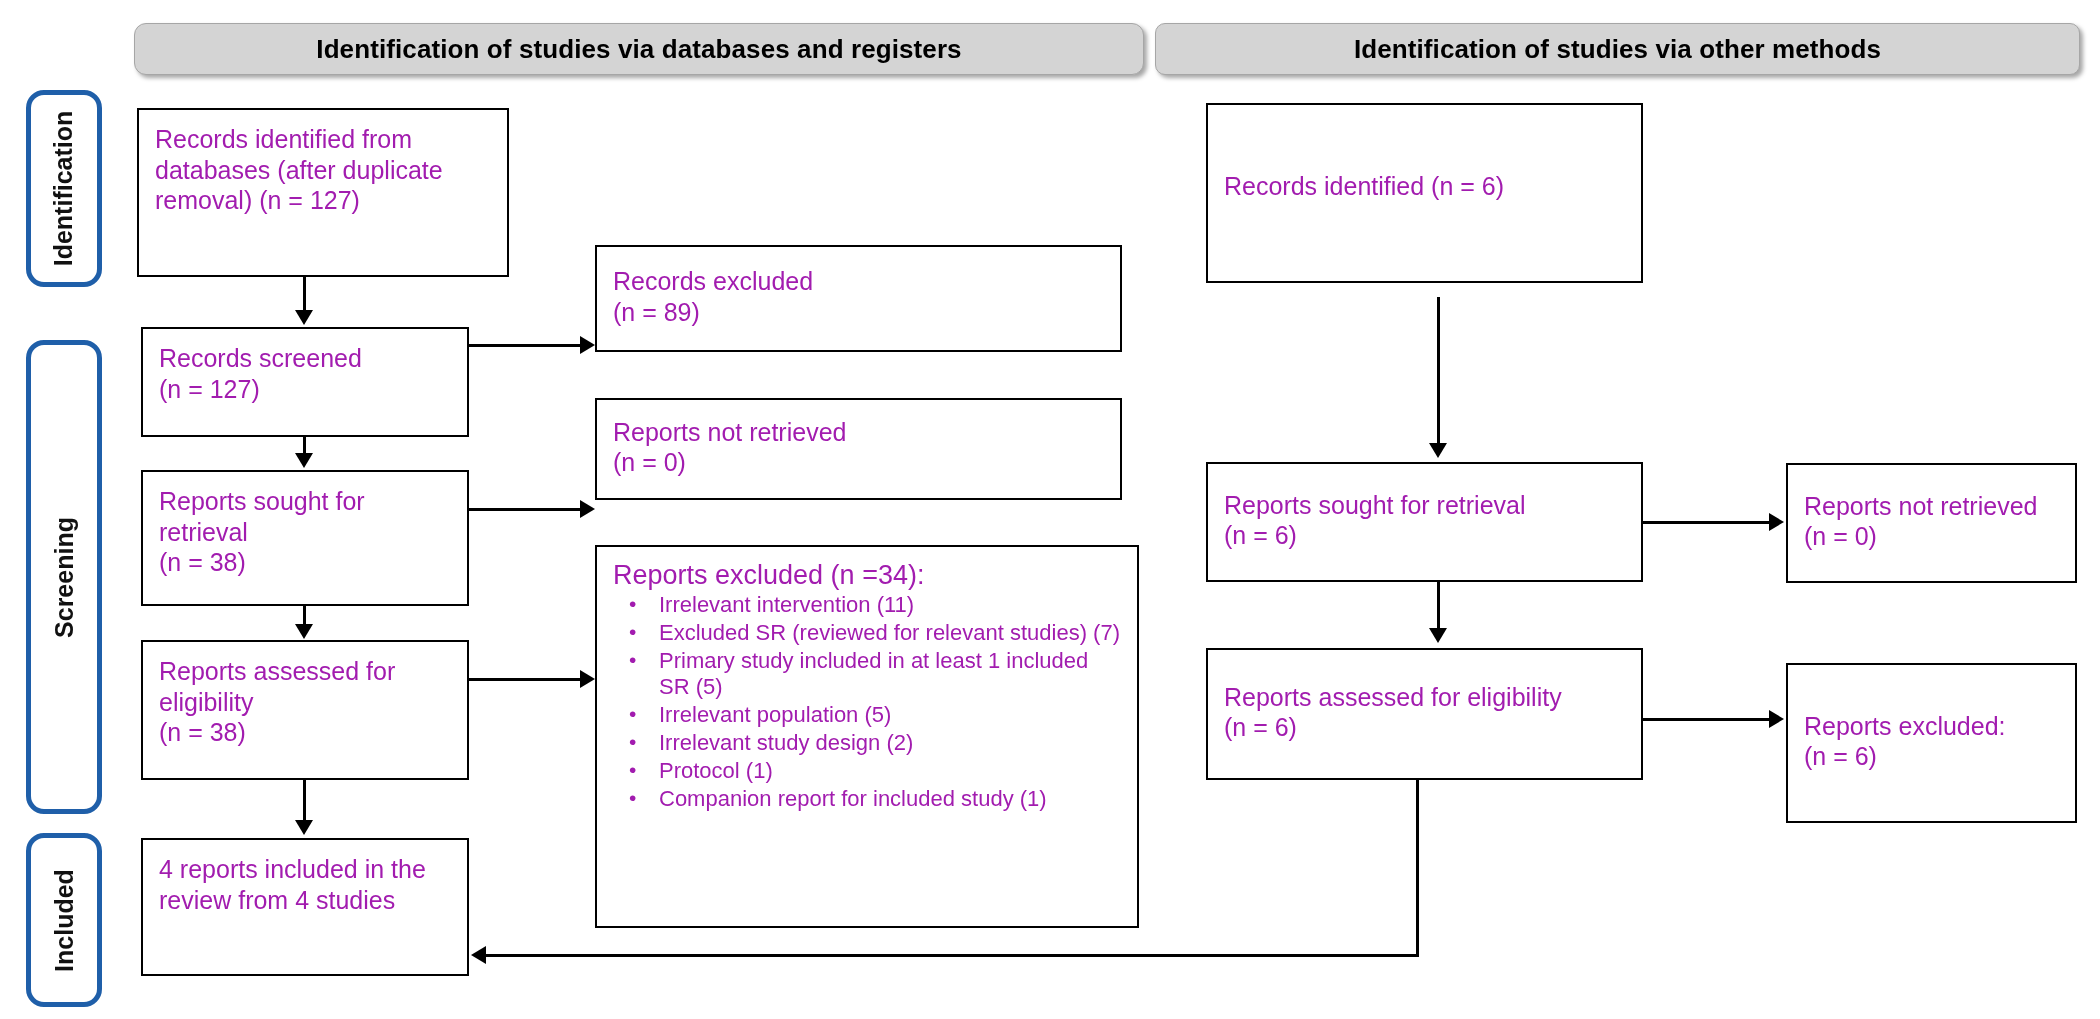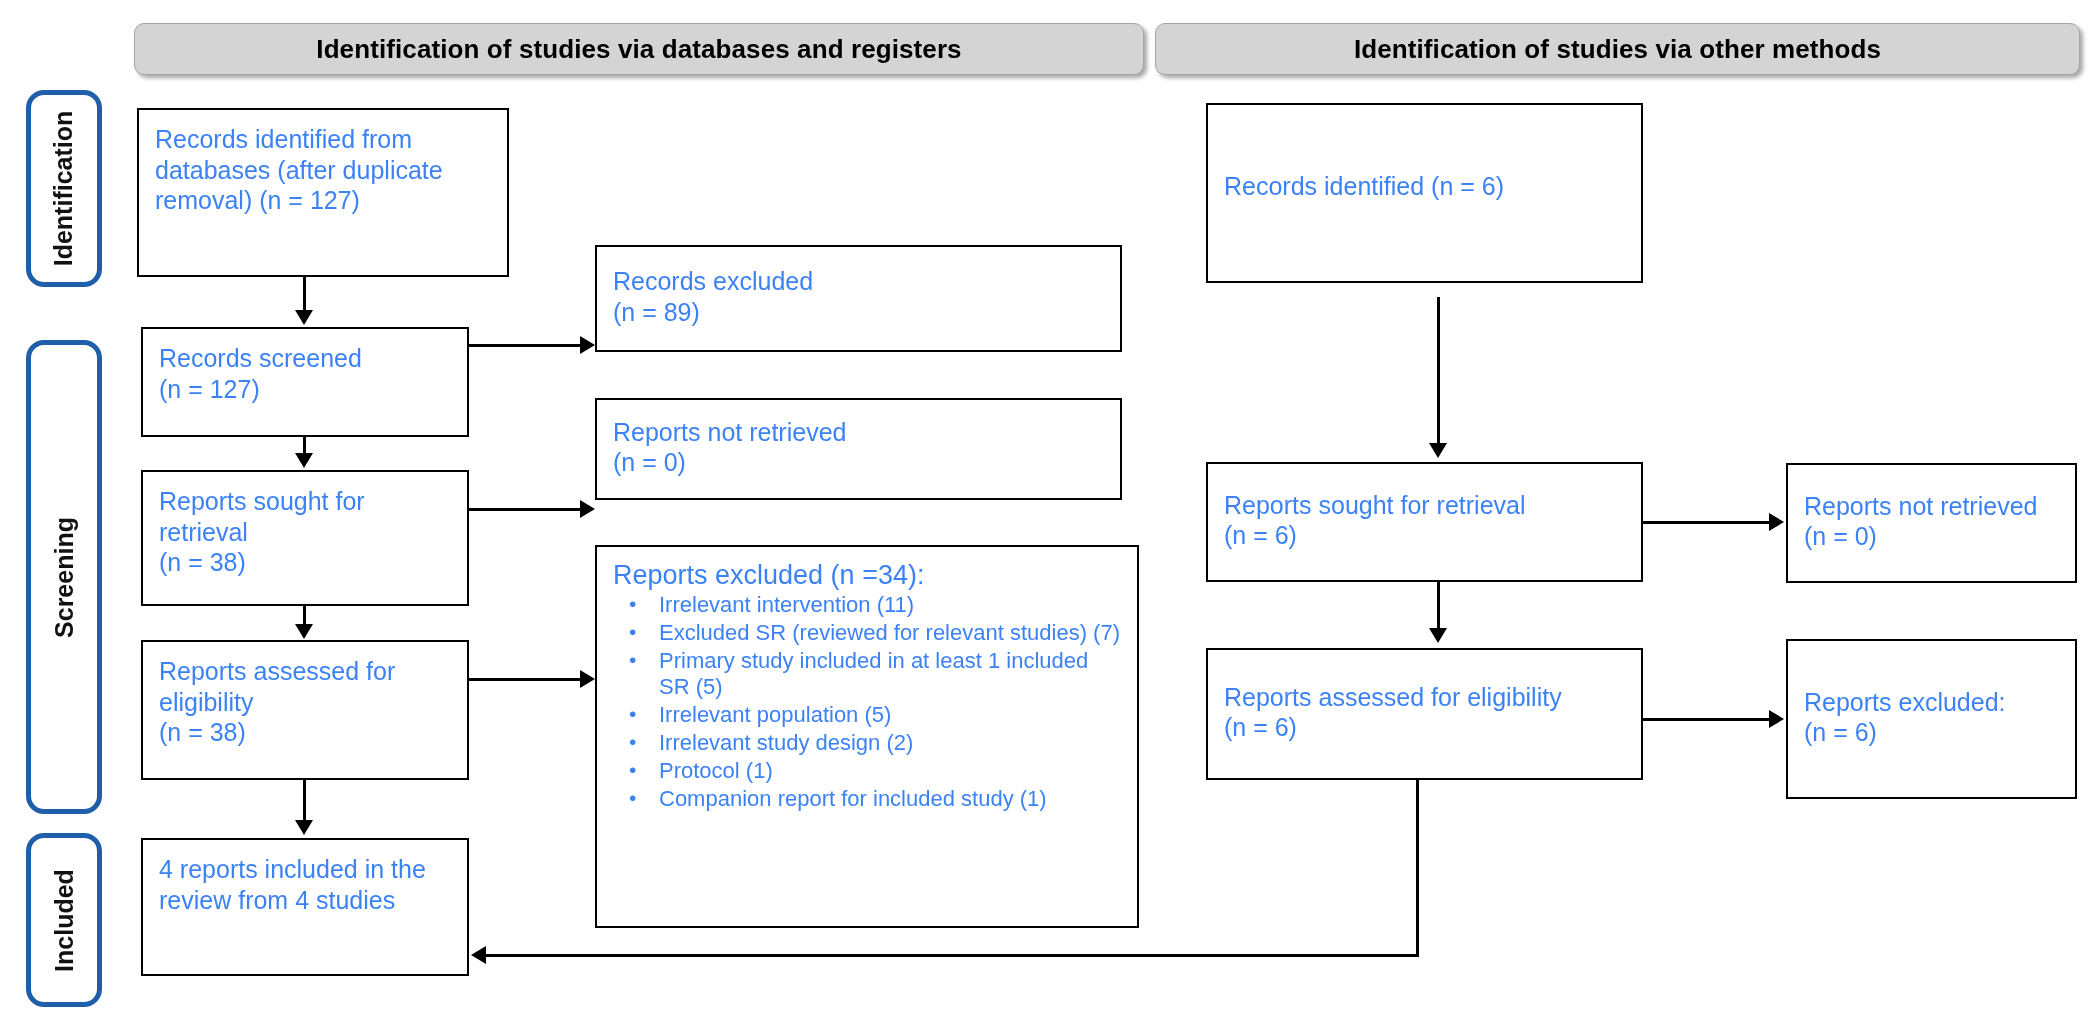--- a/index.html
+++ b/index.html
@@ -57,21 +57,21 @@
 
   
   .box {
     position: absolute;
     border: 2.5px solid #000000;
     background: #ffffff;
     box-sizing: border-box;
     padding: 14px 16px 8px 16px;
     font-size: 25px;
     line-height: 1.22;
-    color: #3b82f6;
+    color: #a21caf;
   }
   .box.vcenter {
     display: flex;
     flex-direction: column;
     justify-content: center;
     padding-top: 4px;
   }
   .box p {
     margin: 0;
     white-space: pre-line;
@@ -129,21 +129,21 @@
     border-top: 9px solid transparent;
     border-bottom: 9px solid transparent;
     border-right: 15px solid #000000;
   }
 </style>
 </head>
 <body>
 
 <div id="canvas">
 
-  <div class="phase-header" style="left:134px; top:23px; width:1010px; height:52px;">
+  <div class="phase-header" style="left:134px; top:23px; width:1010px; height:52px;border-radius:12px;">
     <span>Identification of studies via databases and registers</span>
   </div>
 
   <div class="phase-header" style="left:1155px; top:23px; width:925px; height:52px;">
     <span>Identification of studies via other methods</span>
   </div>
 
   <div class="stage-label" style="left:26px; top:90px; width:76px; height:197px;">
     <span>Identification</span>
   </div>
@@ -214,21 +214,21 @@
   <div class="box vcenter" style="left:1206px; top:648px; width:437px; height:132px;">
     <p>Reports assessed for eligibility
 (n = 6)</p>
   </div>
 
   <div class="box vcenter" style="left:1786px; top:463px; width:291px; height:120px;">
     <p>Reports not retrieved
 (n = 0)</p>
   </div>
 
-  <div class="box vcenter" style="left:1786px; top:639px; width:291px; height:160px;">
+  <div class="box vcenter" style="left:1786px; top:663px; width:291px; height:160px;">
     <p>Reports excluded:
  (n = 6)</p>
   </div>
 
   <div class="line-v" style="left:303px; top:277px; height:35px;"></div>
   <div class="arrow-down" style="left:295px; top:310px;"></div>
 
   <div class="line-v" style="left:303px; top:437px; height:18px;"></div>
   <div class="arrow-down" style="left:295px; top:453px;"></div>
 

